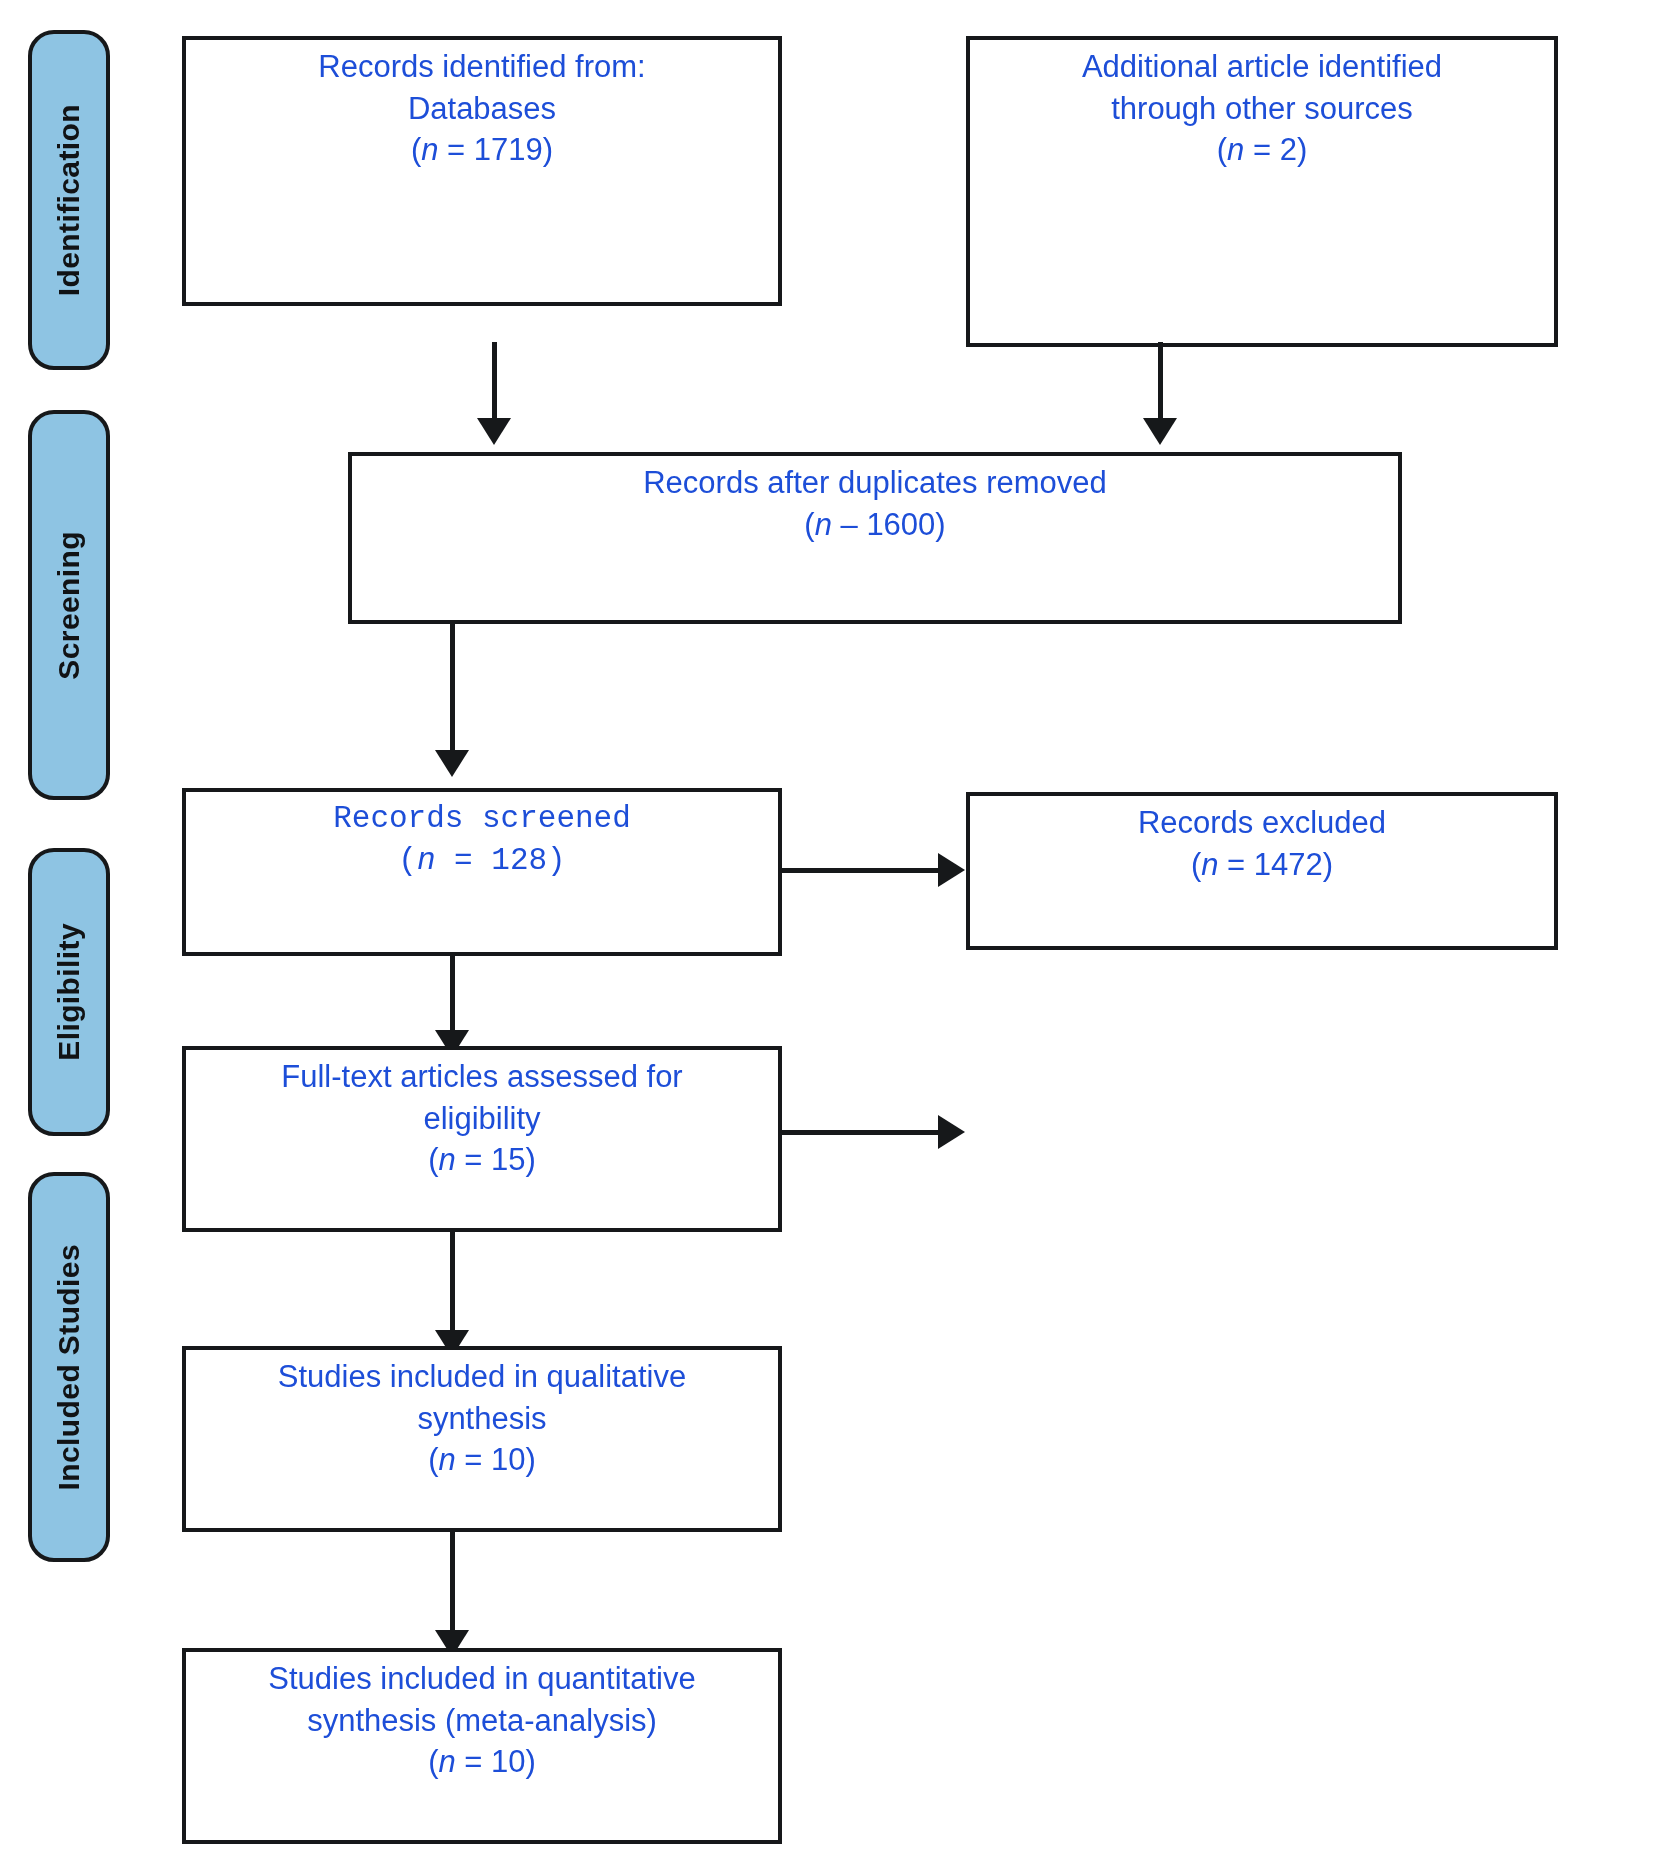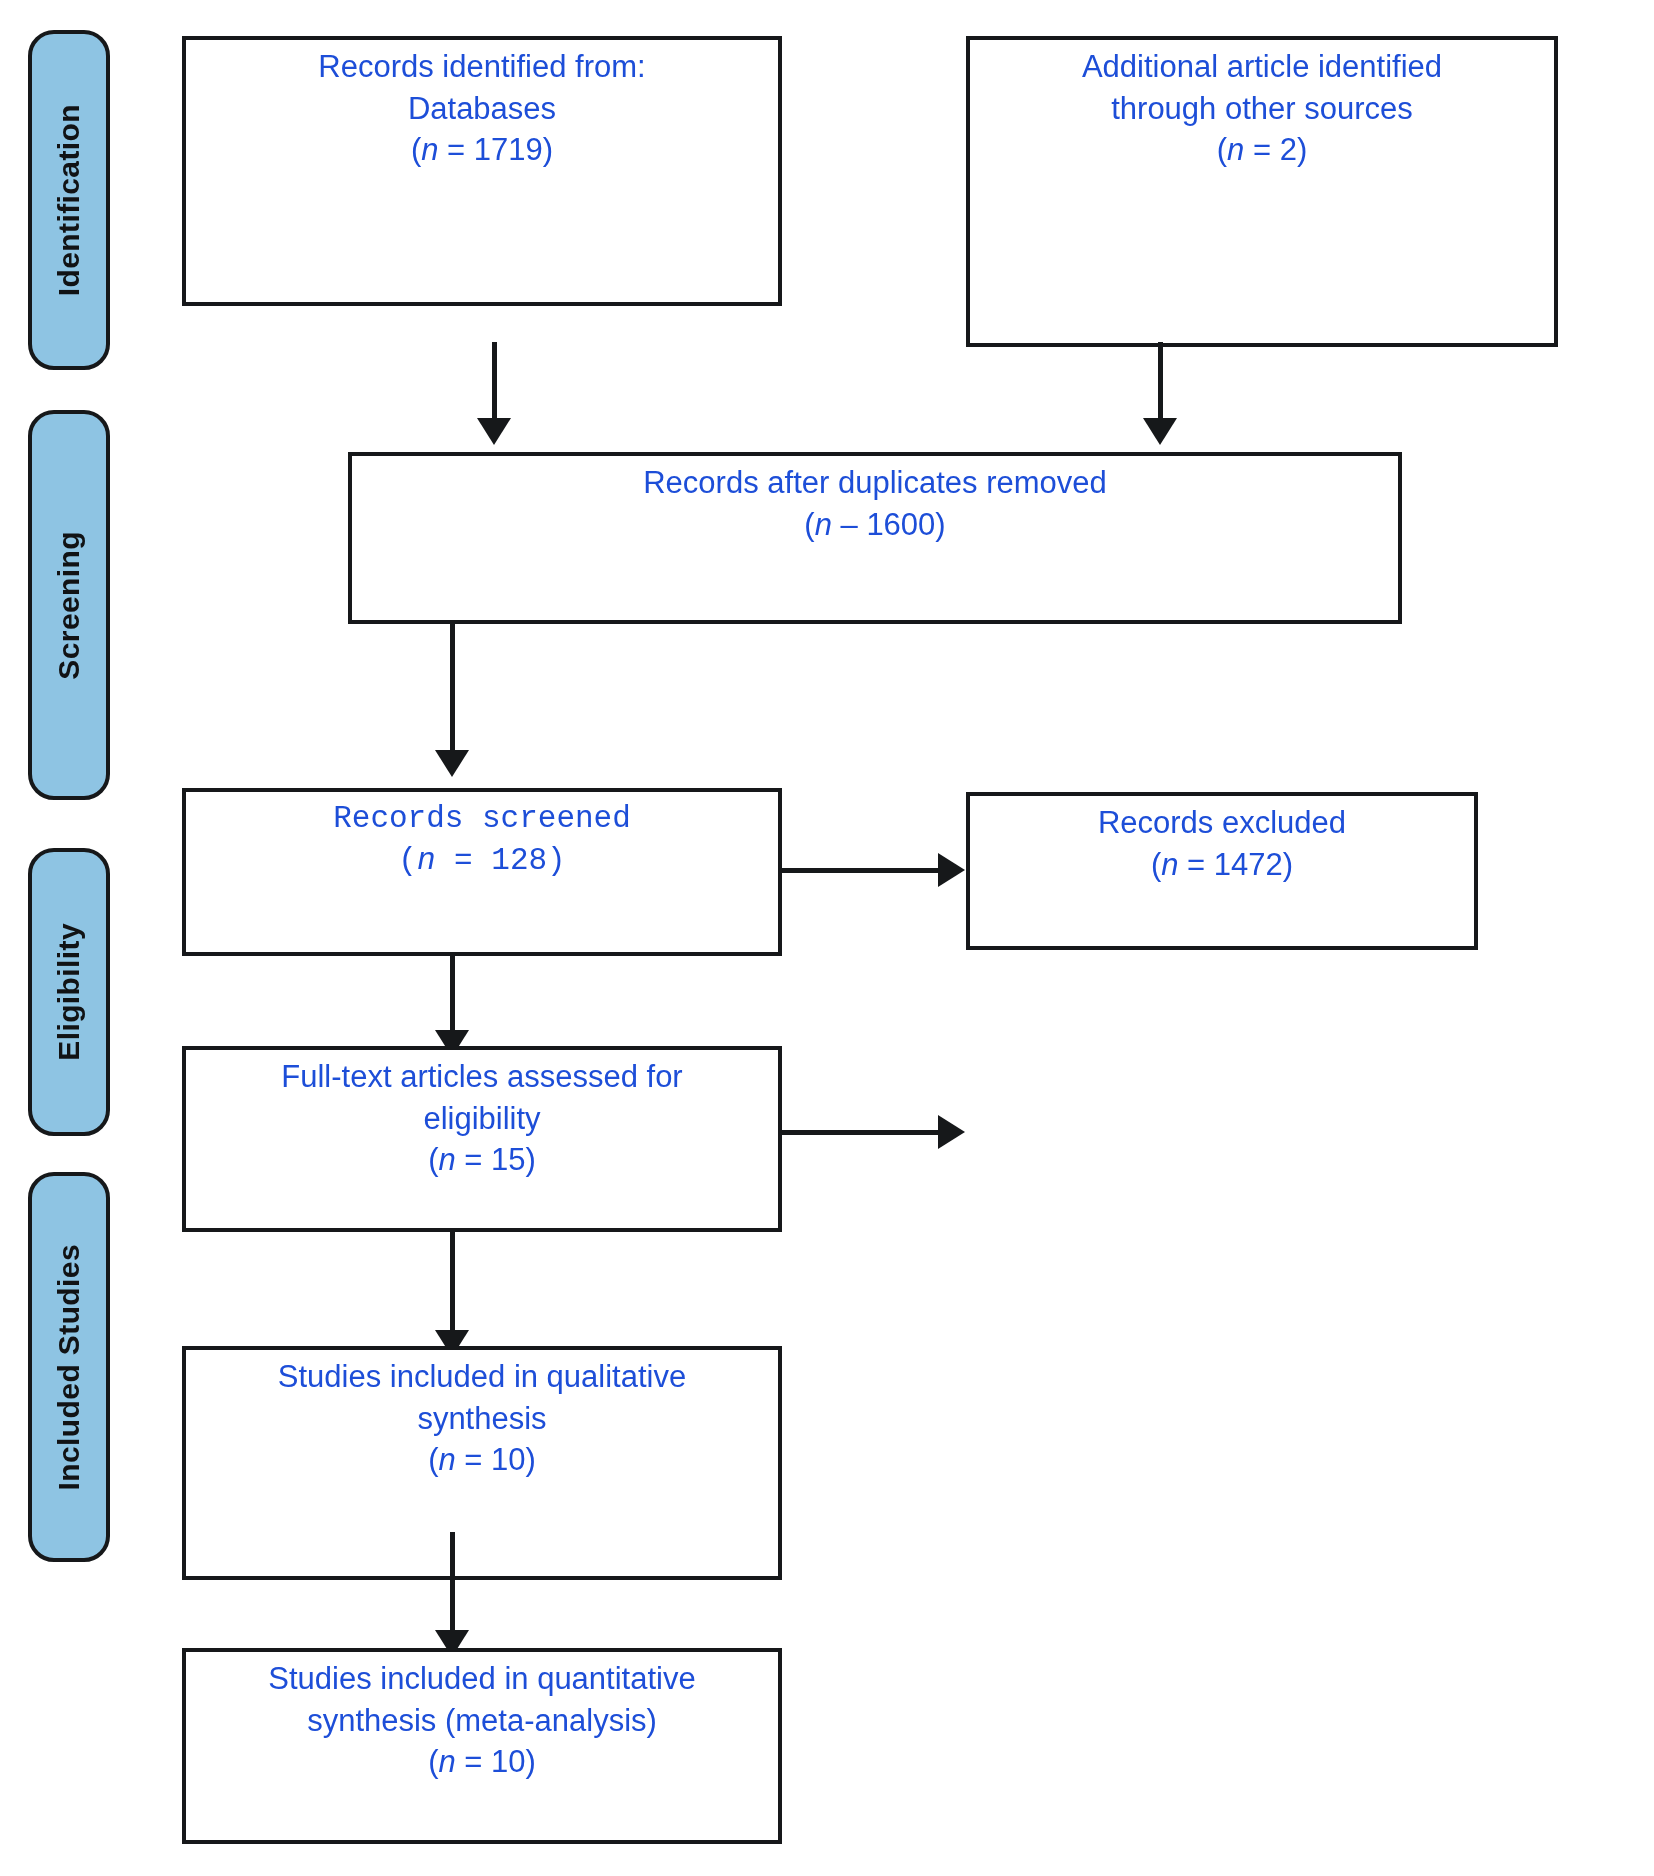--- a/index.html
+++ b/index.html
@@ -173,21 +173,21 @@
   <div class="fbox" style="left:182px; top:788px; width:600px; height:168px;font-family:Liberation Mono, monospace;">
     <span class="btext">
       <span class="ln">Records screened</span>
       <span class="ln"><span>(</span><em>n</em><span> = </span><span>128</span><span>)</span></span>
     </span>
   </div>
 
   <div class="hline" style="left:782px; top:868px; width:158px;"></div>
   <div class="arrow-right" style="left:938px; top:853px;"></div>
 
-  <div class="fbox" style="left:966px; top:792px; width:512px; height:158px;">
+  <div class="fbox" style="left:966px; top:792px; width:592px; height:158px;">
     <span class="btext">
       <span class="ln">Records excluded</span>
       <span class="ln"><span>(</span><em>n</em><span> = </span><span>1472</span><span>)</span></span>
     </span>
   </div>
 
   <div class="vline" style="left:450px; top:952px; height:84px;"></div>
   <div class="arrow-down" style="left:435px; top:1030px;"></div>
 
   <div class="fbox" style="left:182px; top:1046px; width:600px; height:186px;">
@@ -198,21 +198,21 @@
     </span>
   </div>
 
   <div class="hline" style="left:782px; top:1130px; width:158px;"></div>
   <div class="arrow-right" style="left:938px; top:1115px;"></div>
 
 
   <div class="vline" style="left:450px; top:1232px; height:104px;"></div>
   <div class="arrow-down" style="left:435px; top:1330px;"></div>
 
-  <div class="fbox" style="left:182px; top:1346px; width:600px; height:234px;">
+  <div class="fbox" style="left:182px; top:1346px; width:600px; height:186px;">
     <span class="btext">
       <span class="ln">Studies included in qualitative</span>
       <span class="ln">synthesis</span>
       <span class="ln"><span>(</span><em>n</em><span> = </span><span>10</span><span>)</span></span>
     </span>
   </div>
 
   <div class="vline" style="left:450px; top:1532px; height:104px;"></div>
   <div class="arrow-down" style="left:435px; top:1630px;"></div>
 

